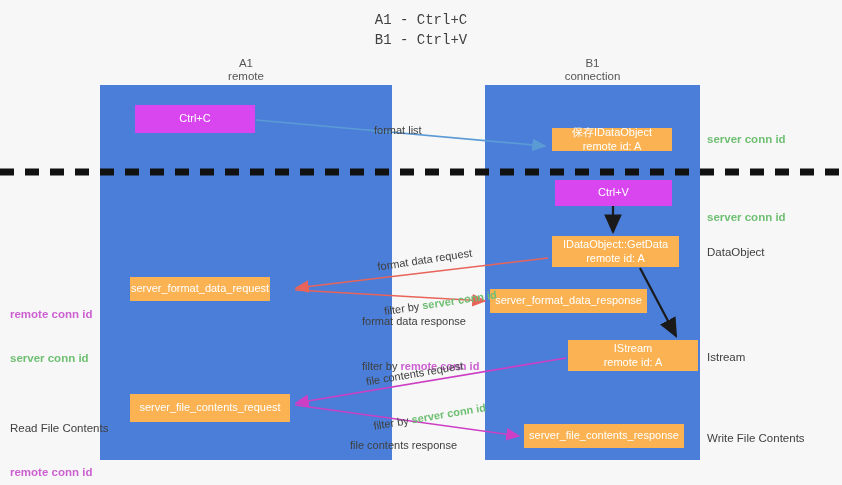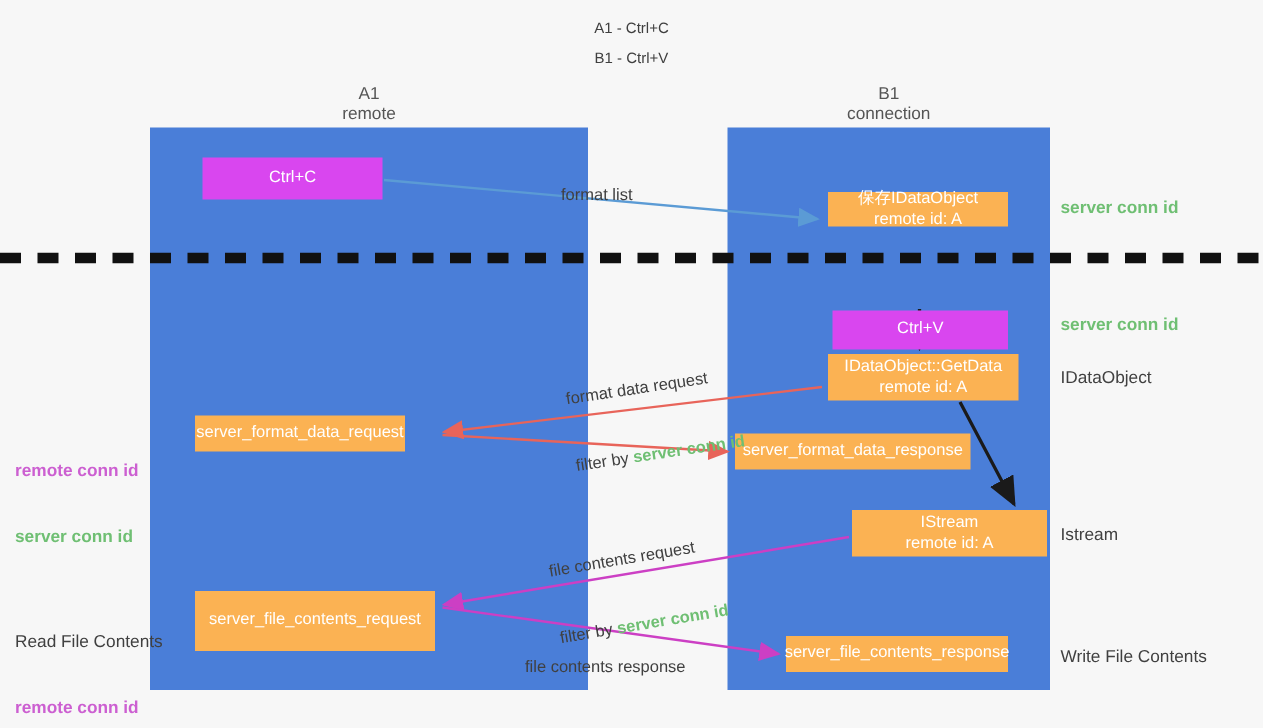--- a/index.html
+++ b/index.html
@@ -28,24 +28,25 @@
     width: 842px;
     height: 485px;
     pointer-events: none;
   }
   .title {
     position: absolute;
     left: 0;
     top: 10px;
     width: 842px;
     text-align: center;
-    font-size: 10px;
+    font-size: 14px;
     line-height: 20px;
     color: #404040;
     white-space: pre;
+    font-family: Liberation Mono, monospace;
   }
   .lane {
     position: absolute;
     background: #4a7ed8;
   }
   .lane-a { left: 100px; top: 85px; width: 292px; height: 375px; }
   .lane-b { left: 485px; top: 85px; width: 215px; height: 375px; }
   .lane-head {
     position: absolute;
     text-align: center;
@@ -69,27 +70,27 @@
     line-height: 13.5px;
     box-sizing: border-box;
     white-space: pre;
   }
   .node.green { background: #d946ef; }
   .node.orange { background: #fbb košer; }
   .node.orange { background: #fbb253; }
 
   .n-ctrlc   { left: 135px; top: 105px; width: 120px; height: 28px; }
   .n-save    { left: 552px; top: 128px; width: 120px; height: 23px; }
-  .n-ctrlv   { left: 555px; top: 180px; width: 117px; height: 26px; margin-top: 27px; }
+  .n-ctrlv   { left: 555px; top: 180px; width: 117px; height: 26px; }
   .n-getdata { left: 552px; top: 236px; width: 127px; height: 31px; }
   .n-istream { left: 568px; top: 340px; width: 130px; height: 31px; }
   .n-sfdreq  { left: 130px; top: 277px; width: 140px; height: 24px; }
   .n-sfdresp { left: 490px; top: 289px; width: 157px; height: 24px; }
-  .n-sfcreq  { left: 130px; top: 394px; width: 160px; height: 40px; }
-  .n-sfcresp { left: 524px; top: 424px; width: 148px; height: 24px; }
+  .n-sfcreq  { left: 130px; top: 394px; width: 160px; height: 28px; }
+  .n-sfcresp { left: 524px; top: 424px; width: 160px; height: 24px; }
 
   .side-label {
     position: absolute;
     font-size: 11.5px;
     line-height: 14px;
     white-space: pre;
   }
   .side-green { color: #6fbf73; font-weight: bold; }
   .side-plain { color: #404040; }
 
@@ -185,21 +186,21 @@
 remote id: A</div>
   <div class="node orange n-istream">IStream
 remote id: A</div>
   <div class="node orange n-sfdreq">server_format_data_request</div>
   <div class="node orange n-sfdresp">server_format_data_response</div>
   <div class="node orange n-sfcreq">server_file_contents_request</div>
   <div class="node orange n-sfcresp">server_file_contents_response</div>
 
   <div class="side-label side-green lbl-serverconn1">server conn id</div>
   <div class="side-label side-green lbl-serverconn2">server conn id</div>
-  <div class="side-label side-plain lbl-dataobject">IDataObject</div>
+  <div class="side-label side-plain lbl-dataobject">DataObject</div>
   <div class="side-label side-plain lbl-istream">Istream</div>
   <div class="side-label side-plain lbl-writefile">Write File Contents</div>
 
   <div class="left-block lb1">
     <span class="sub remote">remote conn id</span>
     <span class="sub server">server conn id</span>
   </div>
 
   <div class="left-block lb2">
     <span class="sub lb-read">Read File Contents</span>
@@ -207,20 +208,24 @@
     
   </div>
 
   <div class="edge-label el-formatlist">format list</div>
 
   <div class="edge-label el-fdreq rot-up">
     <span class="sub">format data request</span>
     <span class="sub"><span>filter by </span><span class="server">server conn id</span></span>
   </div>
 
+  <div class="edge-label el-fdresp">
+    <span class="sub">format data response</span>
+    <span class="sub"><span>filter by </span><span class="remote">remote conn id</span></span>
+  </div>
 
   <div class="edge-label el-fcreq rot-up2">
     <span class="sub">file contents request</span>
     <span class="sub"><span>filter by </span><span class="server">server conn id</span></span>
   </div>
 
   <div class="edge-label el-fcresp">
     <span class="sub">file contents response</span>
     
   </div>

